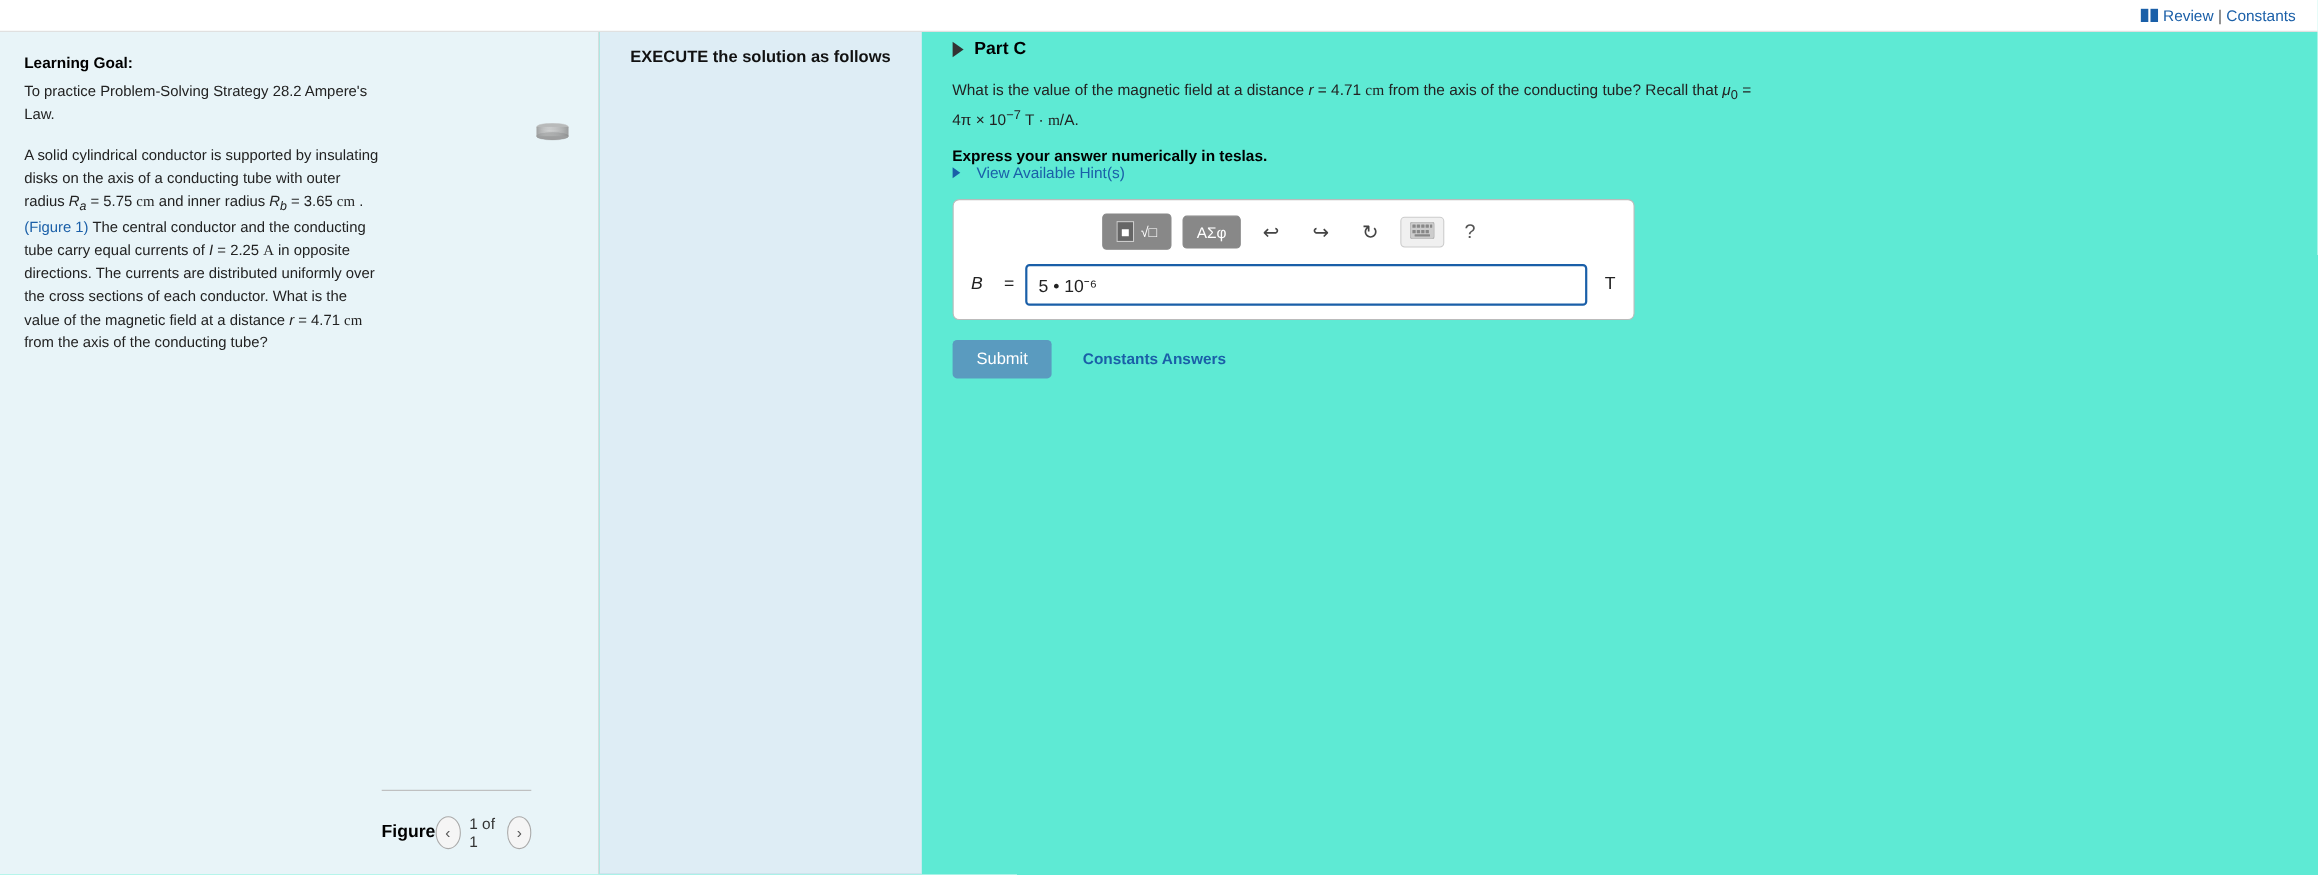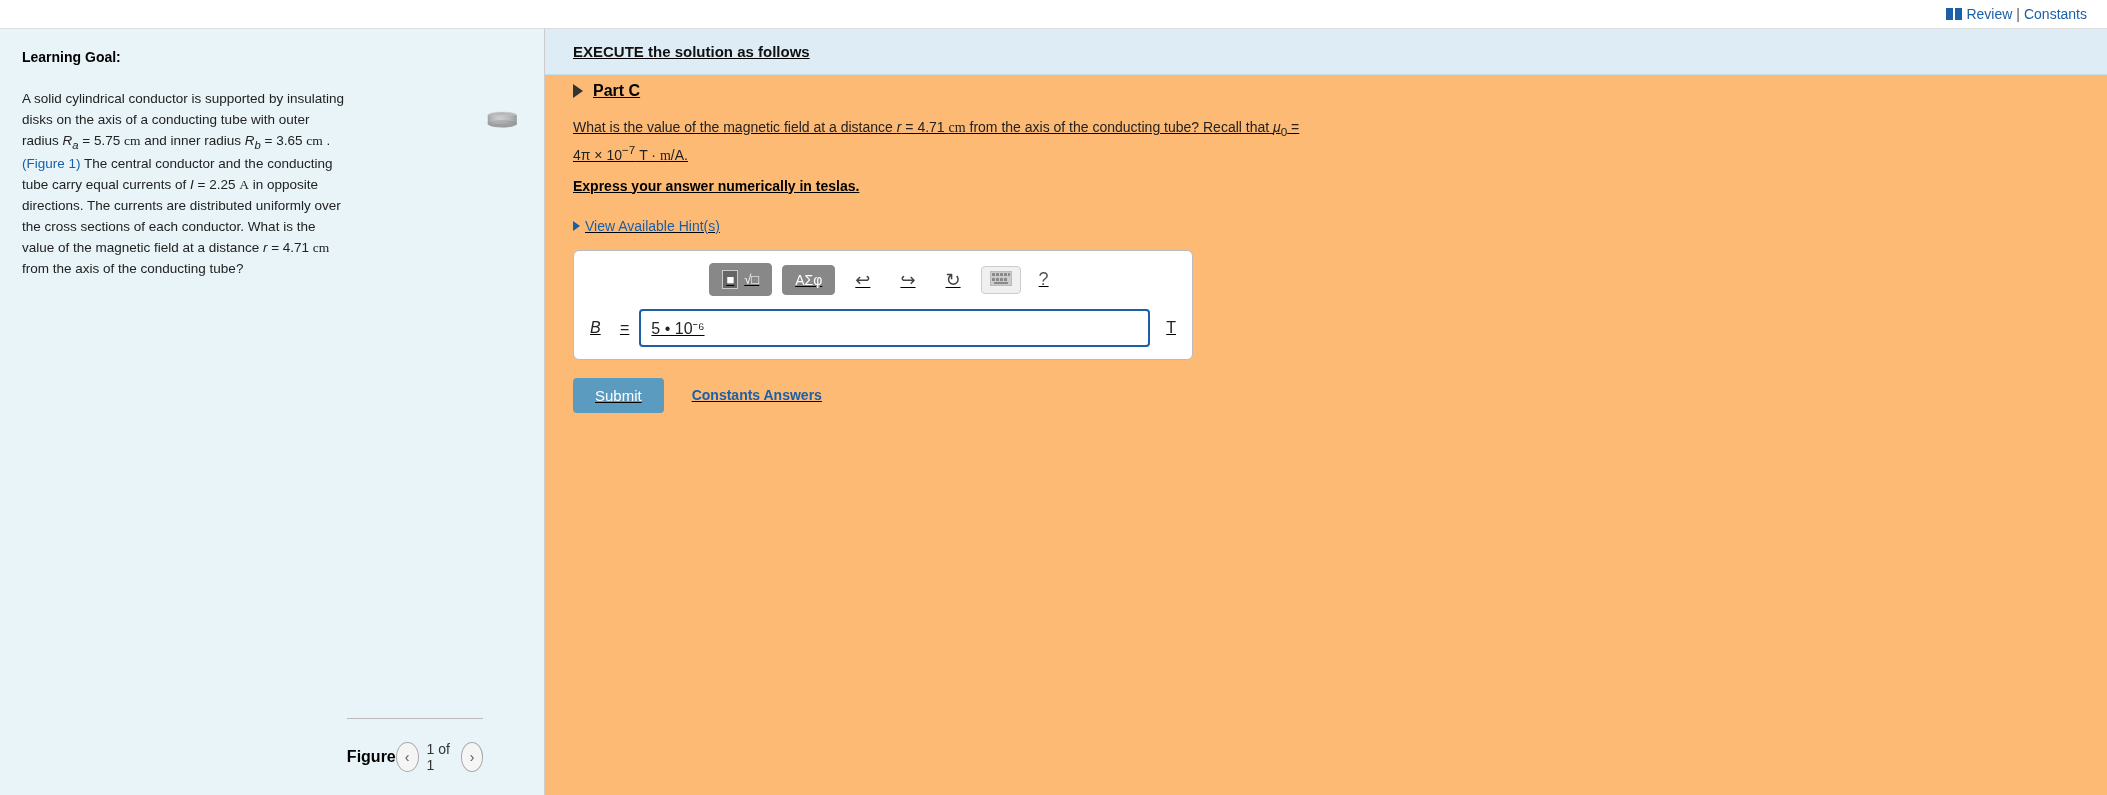--- a/index.html
+++ b/index.html
@@ -116,25 +116,24 @@
       height: 130px;
       display: flex;
       align-items: flex-end;
       justify-content: center;
       overflow: hidden;
     }
 
     
     .right-panel {
       flex: 1;
-      background: #fdba74;
-      display: flex;
-      flex-direction: column;
+      background: #5eead4;
+      display: flex;
+      flex-direction: row;
       overflow-y: auto;
-      text-decoration: underline;
     }
 
     
     .execute-header {
       background: #deedf5;
       padding: 14px 28px;
       font-weight: bold;
       font-size: 15px;
       color: #111;
       border-bottom: 1px solid #c5dde8;
@@ -168,31 +167,31 @@
       font-size: 14px;
       line-height: 1.6;
       color: #222;
       margin-bottom: 10px;
       max-width: 740px;
     }
 
     .express-answer {
       font-weight: bold;
       font-size: 14px;
-      margin-bottom: 24px;
+      margin-bottom: 0;
     }
 
     .view-hint {
       color: #1a5fa8;
       font-size: 14px;
       cursor: pointer;
       margin-bottom: 16px;
       display: flex;
       align-items: center;
-      gap: 5px;
+      gap: 15px;
     }
     .view-hint-triangle {
       width: 0;
       height: 0;
       border-top: 5px solid transparent;
       border-bottom: 5px solid transparent;
       border-left: 7px solid #1a5fa8;
     }
 
     
@@ -326,20 +325,23 @@
     <a href="#">Constants</a>
   </div>
 </div>
 
 <div class="main-layout">
 
   <div class="left-panel">
 
     <div class="learning-goal-section">
       <div class="learning-goal-title">Learning Goal:</div>
+      <p class="learning-goal-text">
+        <span>To practice Problem-Solving Strategy 28.2 Ampere's Law.</span>
+      </p>
       <br>
       <p class="learning-goal-text">
         A solid cylindrical conductor is supported by insulating disks on the axis of a conducting tube with outer radius
         <span class="math-italic">R<sub>a</sub></span>
         = 5.75 <span style="font-family:serif;">cm</span> and inner radius
         <span class="math-italic">R<sub>b</sub></span>
         = 3.65 <span style="font-family:serif;">cm</span> .
         <span class="link">(Figure 1)</span>
         The central conductor and the conducting tube carry equal currents of
         <span class="math-italic">I</span>

